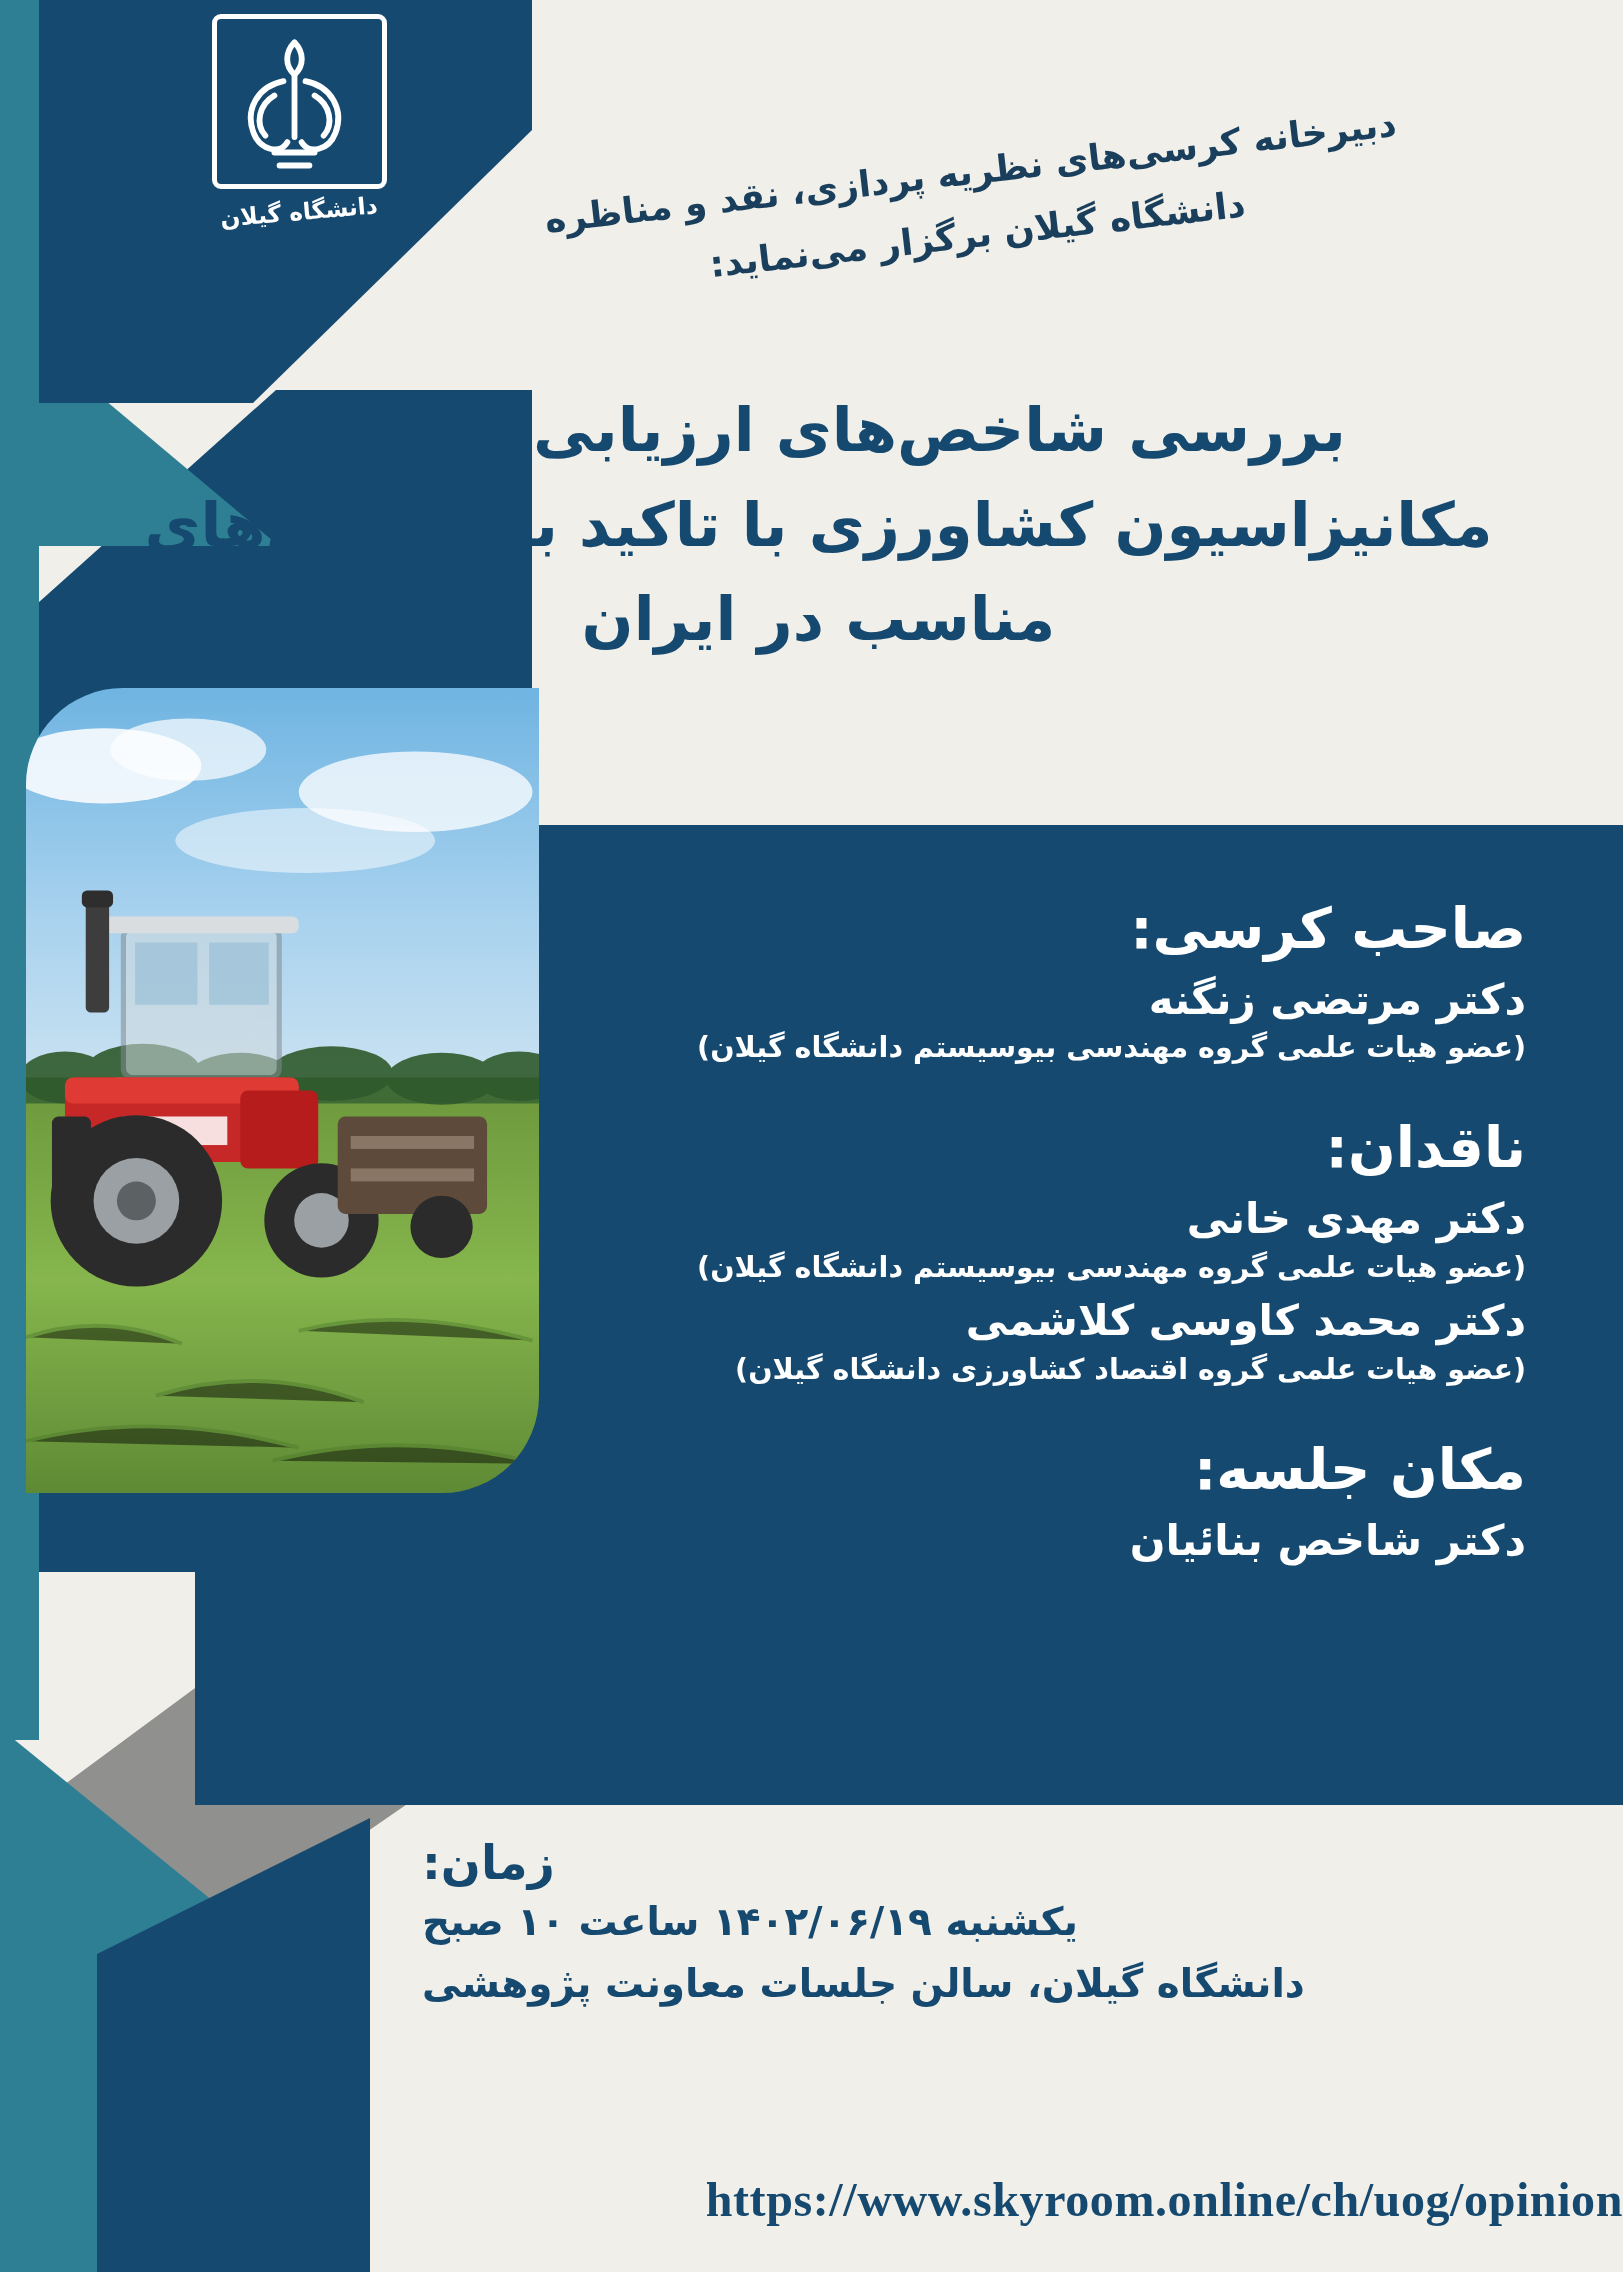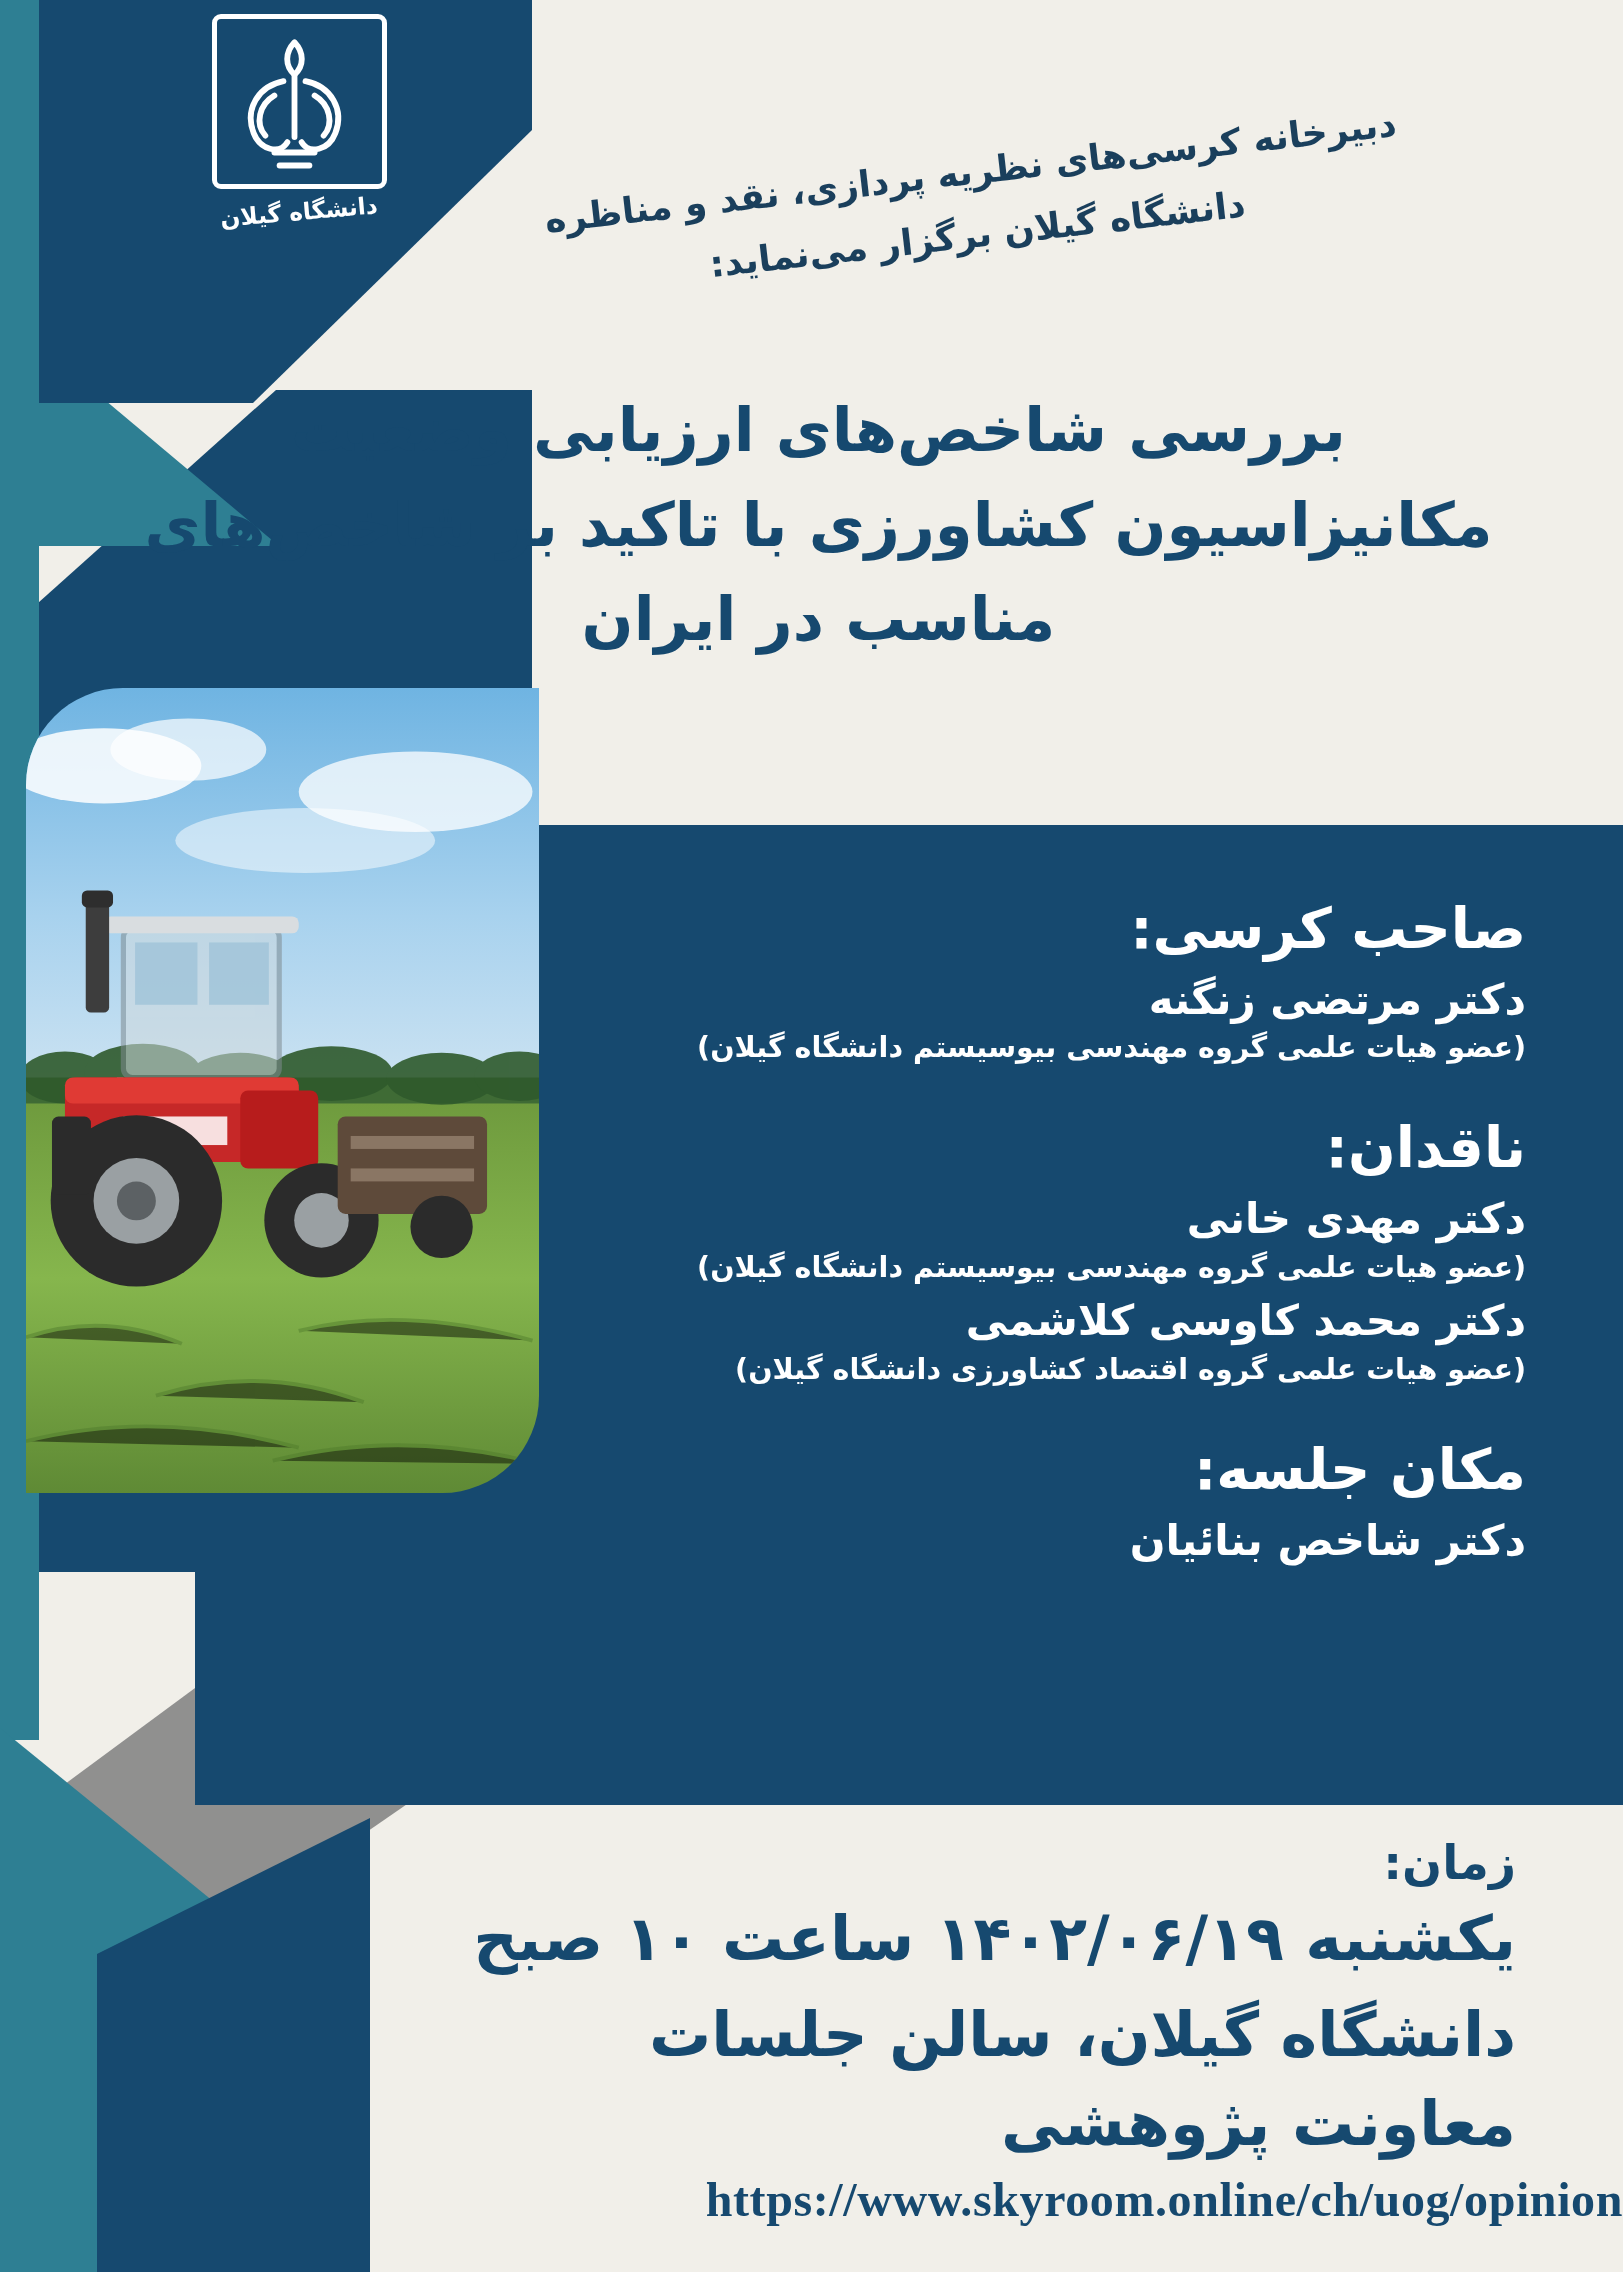--- a/index.html
+++ b/index.html
@@ -216,32 +216,32 @@
     font-weight: bold;
     line-height: 1.45;
     margin-bottom: 6.5px;
   }
   .sp-gap { height: 40px; }
 
   
   .details {
     position: absolute;
     top: 1831px;
-    right: 107px;
+    right: 97px;
     width: 1104px;
-    text-align: right;
+    text-align: left;
     color: #16496f;
   }
   .det-label {
     font-size: 47px;
     font-weight: bold;
     line-height: 1.35;
   }
   .det-value {
-    font-size: 62px;
+    font-size: 39px;
     font-weight: bold;
     line-height: 1.45;
     margin-bottom: 5.2px;
   }
   .link {
     position: absolute;
     top: 2172px;
     right: 0;
     width: 1623px;
     text-align: right;

